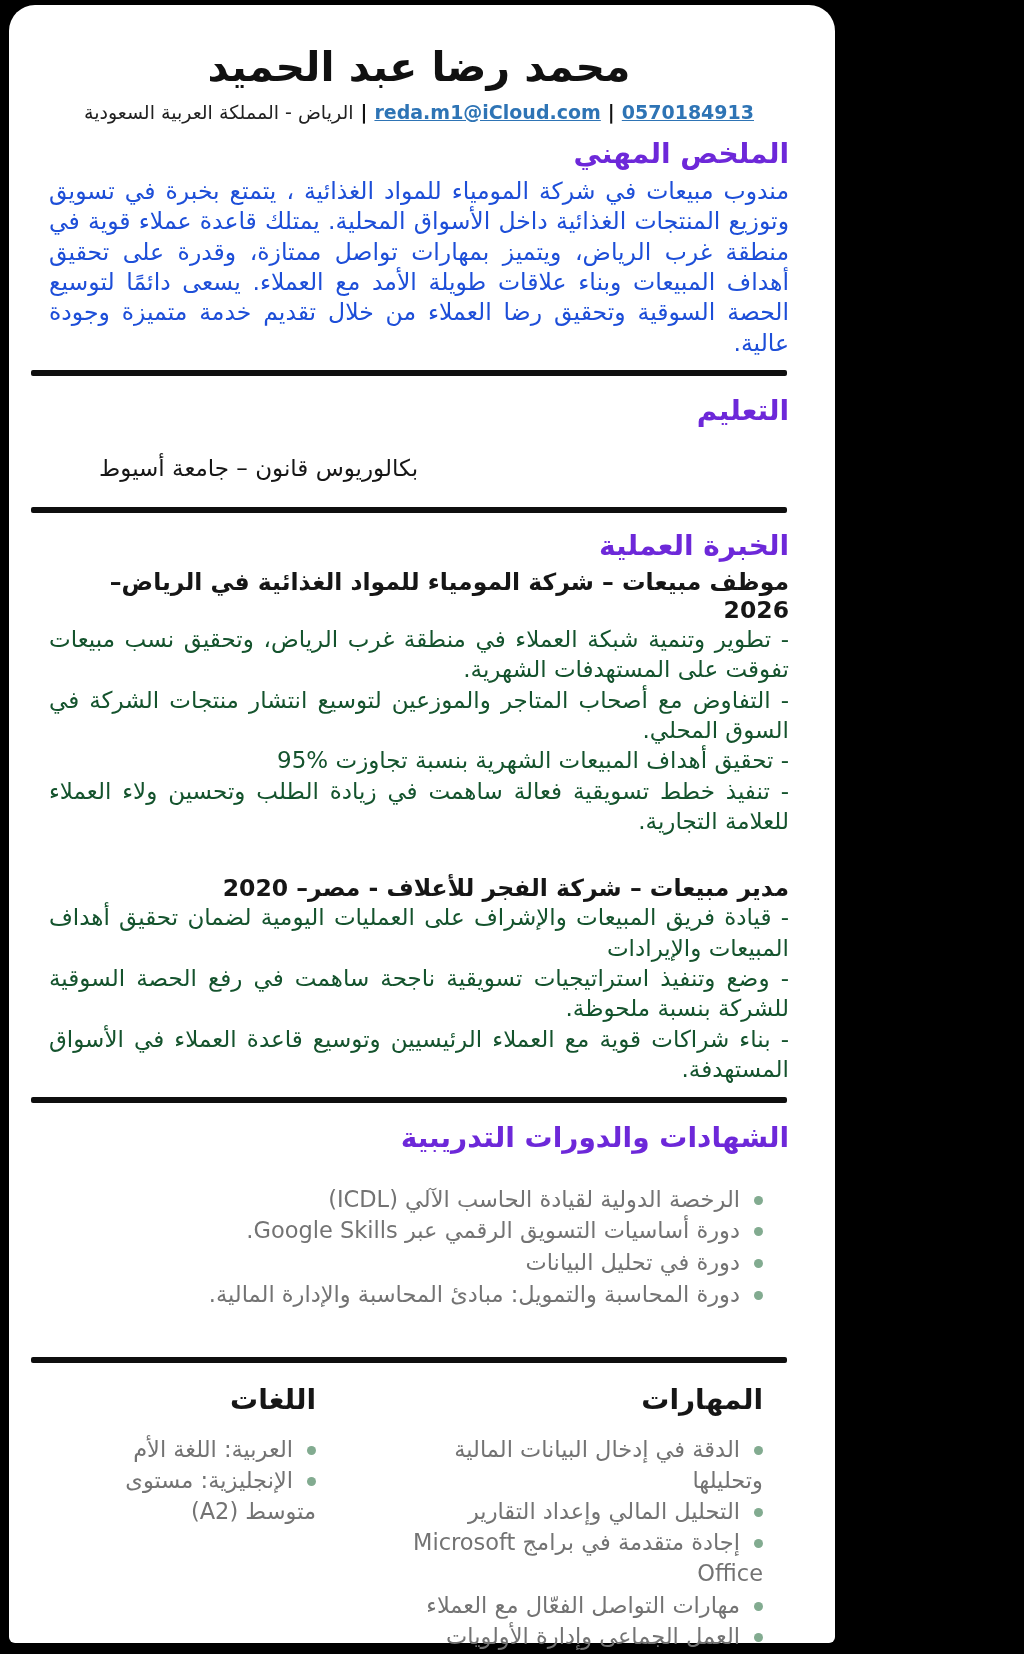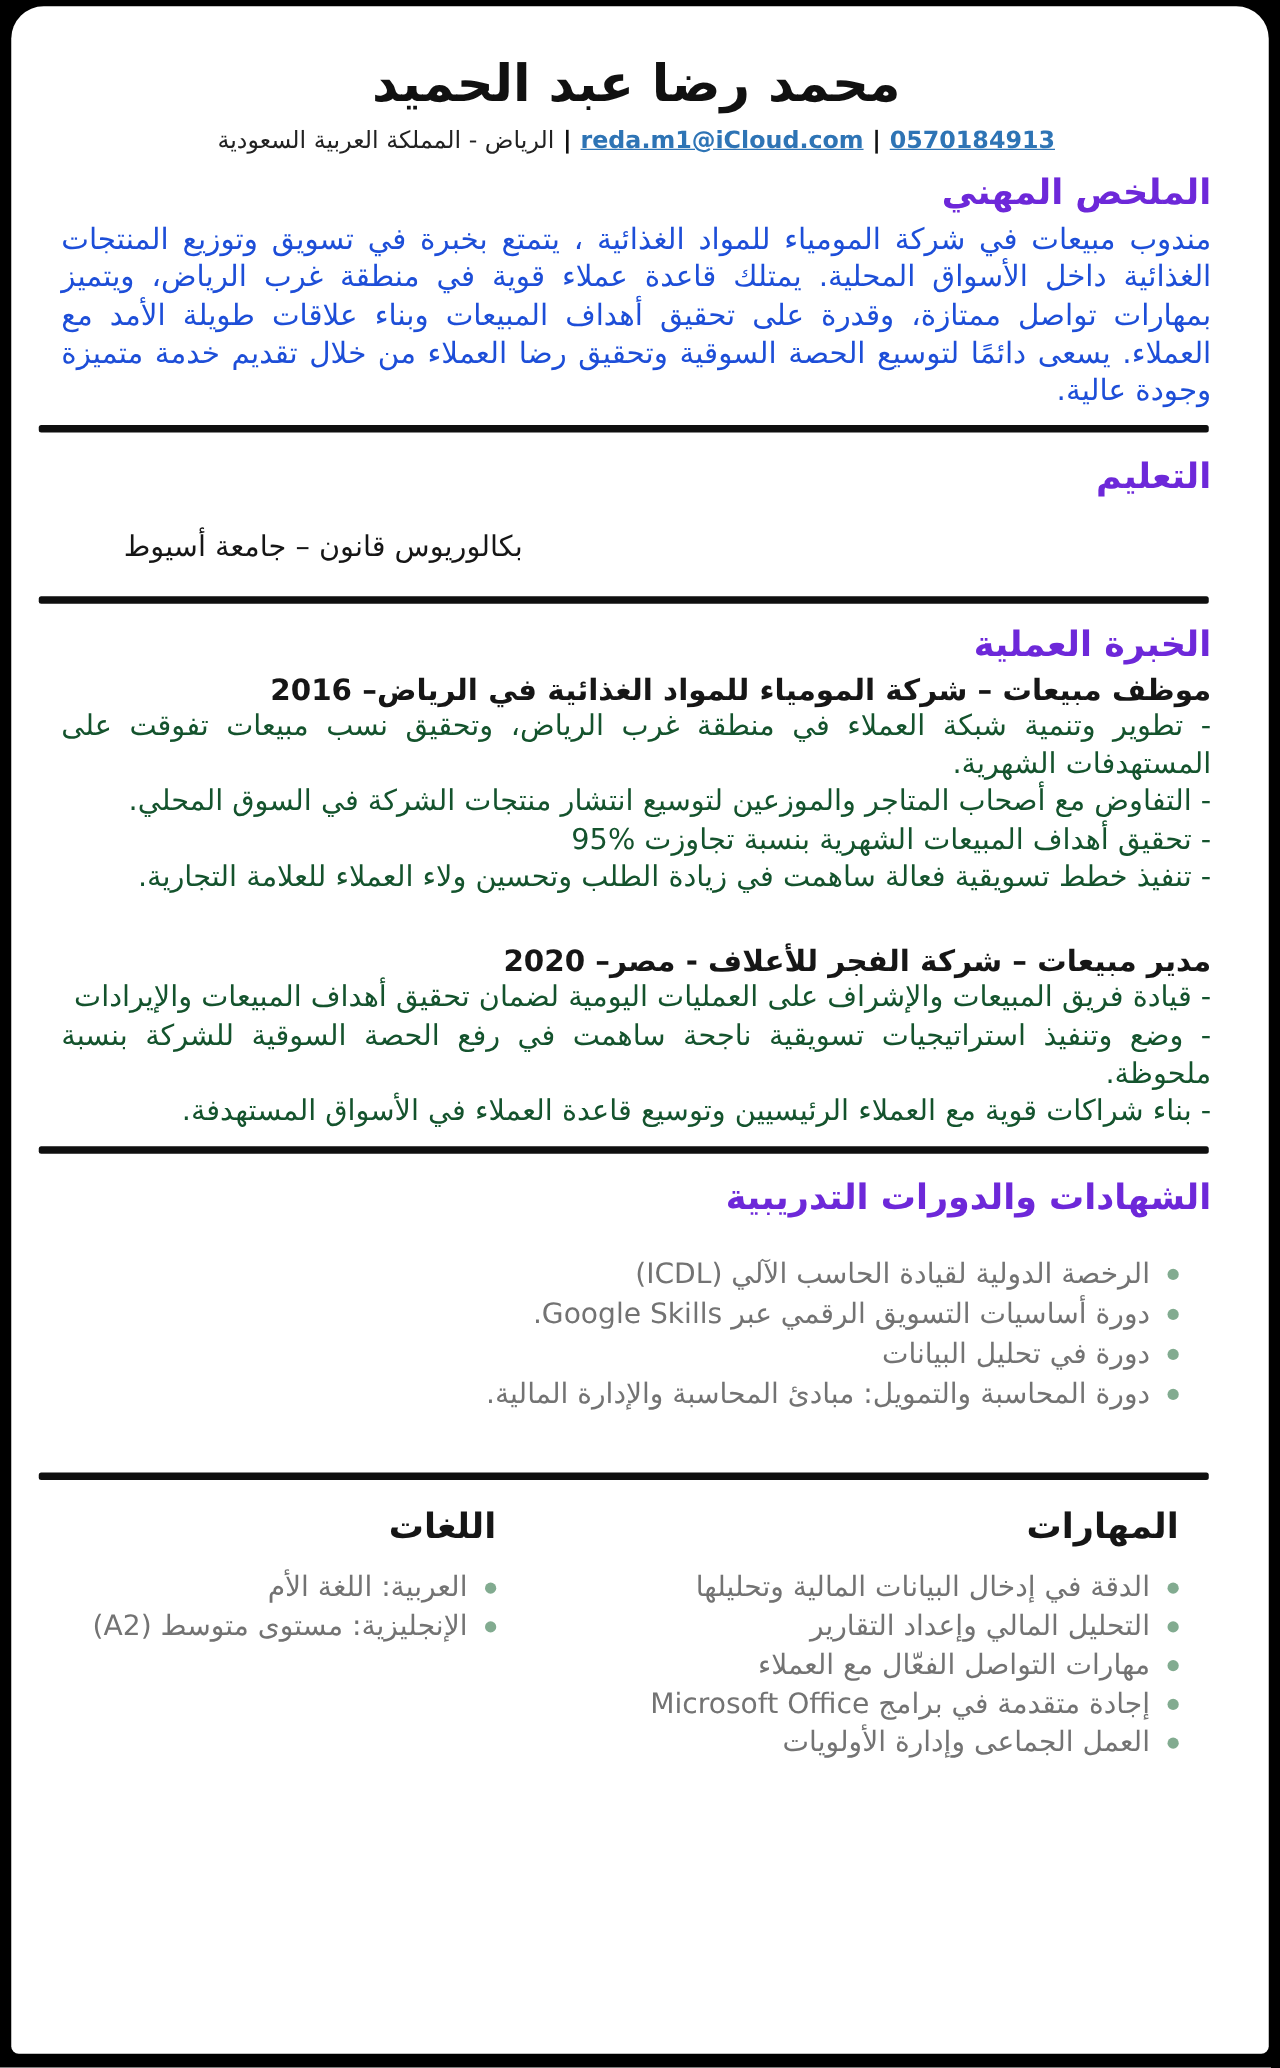--- a/index.html
+++ b/index.html
@@ -6,21 +6,21 @@
   html,body { width:1024px; height:1654px; }
   body {
     background:#000;
     font-family:"DejaVu Sans", sans-serif;
     position:relative;
     overflow:hidden;
   }
   .page {
     position:absolute;
     left:9px; top:5px;
-    width:1006px; height:1638px;
+    width:826px; height:1638px;
     background:#ffffff;
     border-radius:26px 26px 6px 6px;
     padding:38px 46px 0 40px;
     direction:rtl;
     color:#161616;
   }
   
   .name {
     text-align:center;
     font-size:41px;
@@ -145,21 +145,21 @@
   <div class="sec-title edu-title">التعليم</div>
   <div class="edu-block">
     <div class="edu-degree">بكالوريوس قانون – جامعة أسيوط</div>
   </div>
 
   <div class="divider div2"></div>
 
   <div class="sec-title exp-title">الخبرة العملية</div>
 
   <div>
-    <div class="job-heading">موظف مبيعات – شركة المومياء للمواد الغذائية في الرياض– 2016</div>
+    <div class="job-heading">موظف مبيعات – شركة المومياء للمواد الغذائية في الرياض– 2026</div>
     <div class="job-bullet">- تطوير وتنمية شبكة العملاء في منطقة غرب الرياض، وتحقيق نسب مبيعات تفوقت على المستهدفات الشهرية.</div>
     <div class="job-bullet">- التفاوض مع أصحاب المتاجر والموزعين لتوسيع انتشار منتجات الشركة في السوق المحلي.</div>
     <div class="job-bullet">- تحقيق أهداف المبيعات الشهرية بنسبة تجاوزت %95</div>
     <div class="job-bullet">- تنفيذ خطط تسويقية فعالة ساهمت في زيادة الطلب وتحسين ولاء العملاء للعلامة التجارية.</div>
   </div>
 
   <div>
     <div class="job-heading job2">مدير مبيعات – شركة الفجر للأعلاف - مصر– 2020</div>
     <div class="job-bullet">- قيادة فريق المبيعات والإشراف على العمليات اليومية لضمان تحقيق أهداف المبيعات والإيرادات</div>
     <div class="job-bullet">- وضع وتنفيذ استراتيجيات تسويقية ناجحة ساهمت في رفع الحصة السوقية للشركة بنسبة ملحوظة.</div>
@@ -178,22 +178,22 @@
 
   <div class="divider div4"></div>
 
   <div class="columns">
 
     <div class="col col-skills">
       <div class="col-title">المهارات</div>
       <div class="dot-list">
         <div class="dot-item"><span class="dot"></span><span>الدقة في إدخال البيانات المالية وتحليلها</span></div>
         <div class="dot-item"><span class="dot"></span><span>التحليل المالي وإعداد التقارير</span></div>
+        <div class="dot-item"><span class="dot"></span><span>إجادة متقدمة في برامج Microsoft Office</span></div>
         <div class="dot-item"><span class="dot"></span><span>مهارات التواصل الفعّال مع العملاء</span></div>
-        <div class="dot-item"><span class="dot"></span><span>إجادة متقدمة في برامج Microsoft Office</span></div>
         <div class="dot-item"><span class="dot"></span><span>العمل الجماعى وإدارة الأولويات</span></div>
       </div>
     </div>
 
     <div class="col col-langs">
       <div class="col-title">اللغات</div>
       <div class="dot-list">
         <div class="dot-item"><span class="dot"></span><span>العربية: اللغة الأم</span></div>
         <div class="dot-item"><span class="dot"></span><span>الإنجليزية: مستوى متوسط (A2)</span></div>
       </div>

